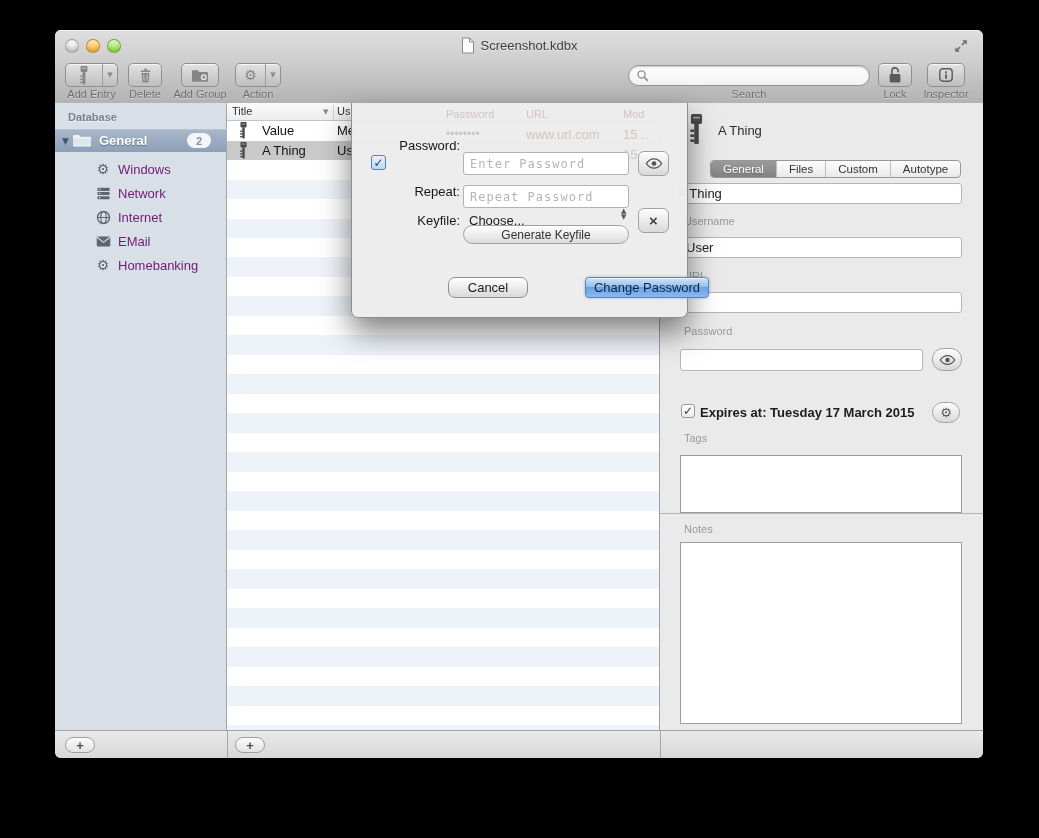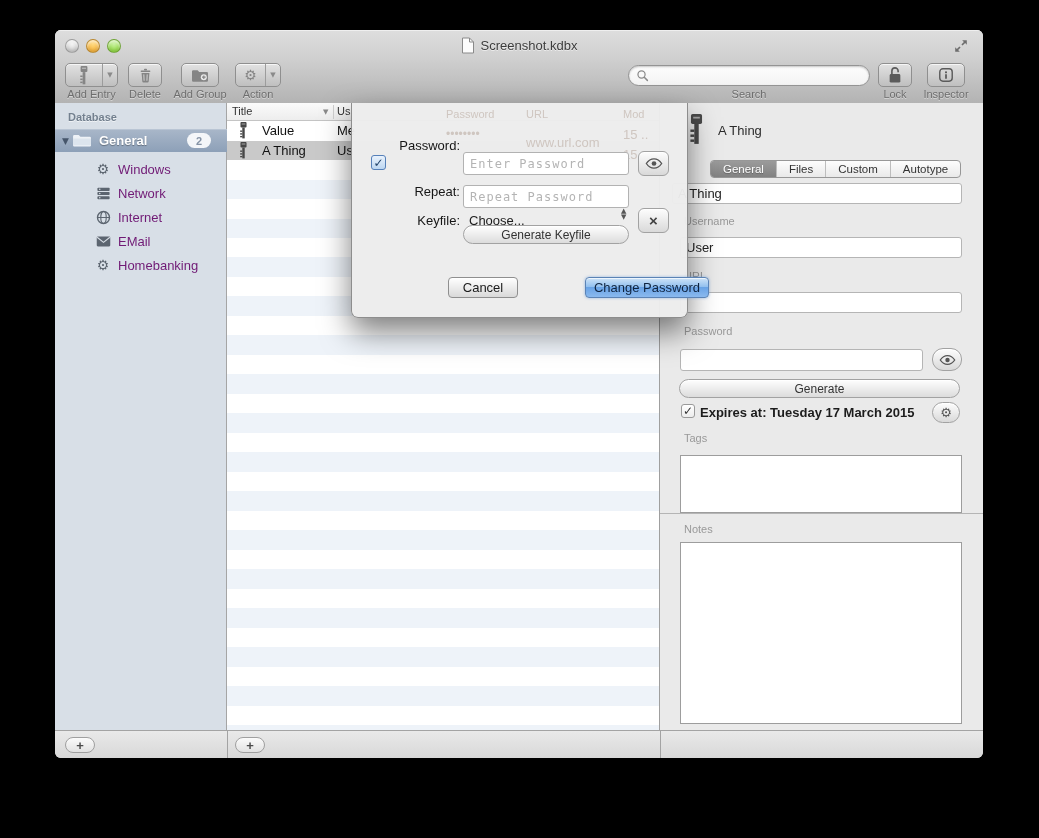--- a/index.html
+++ b/index.html
@@ -338,21 +338,20 @@
         <input class="ifield" style="left: 20px; top: 134px; width: 282px;" value="User">
         <div class="ilabel" style="left:24px;top:167px;">URL</div>
         <input class="ifield" style="left: 20px; top: 189px; width: 282px;" value="">
         <div class="ilabel" style="left:24px;top:222px;">Password</div>
         <input class="ifield" style="left: 20px; top: 246px; width: 243px; height: 22px;" value="">
         <div class="sqbtn" style="left:272px;top:245px;width:30px;height:23px;border-radius:11px;">
           <svg width="17" height="12" viewBox="0 0 20 14">
               <use href="#i-eye"></use>
             </svg>
         </div>
-        <div class="pillbtn" style="left:19px;top:276px;width:281px;height:19px;">Generate</div>
         <div class="chk" style="left:21px;top:301px;">✓</div>
         <div class="expires-label">Expires at: Tuesday 17 March 2015</div>
         <div class="sqbtn" style="left:272px;top:299px;width:28px;height:21px;border-radius:11px;">
           <span class="gearglyph" style="font-size:13px;">⚙</span>
         </div>
         <div class="ilabel" style="left:24px;top:329px;">Tags</div>
         <textarea class="iarea" style="top: 352px; height: 58px;"></textarea>
         <div class="insp-div"></div>
         <div class="ilabel" style="left:24px;top:420px;">Notes</div>
         <textarea class="iarea" style="top: 439px; height: 182px;"></textarea>
@@ -364,21 +363,21 @@
       <div class="bb-div" style="left:172px;"></div>
       <div class="plusbtn" style="left:180px;">+</div>
       <div class="bb-div" style="left:605px;"></div>
     </div>
 
     <div class="sheet">
       <span class="ghost" style="left:94px;top:5px;font-size:11px;">Password</span>
       <span class="ghost" style="left:174px;top:5px;font-size:11px;">URL</span>
       <span class="ghost" style="left:271px;top:5px;font-size:11px;">Mod</span>
       <span class="ghost" style="left:94px;top:24px;">••••••••</span>
-      <span class="ghost" style="left:174px;top:32px;font-size:13px;">www.url.com</span>
+      <span class="ghost" style="left:174px;top:24px;font-size:13px;">www.url.com</span>
       <span class="ghost" style="left:271px;top:24px;font-size:13px;">15 ..</span>
       <span class="ghost" style="left:271px;top:44px;font-size:13px;">15 ..</span>
 
       <div class="chk sheet-chk">✓</div>
       <div class="sheet-label" style="top:35px;">Password:</div>
       <input class="sheet-input" style="top: 49px;" type="text" placeholder="Enter Password">
       <div class="sqbtn" style="left:286px;top:48px;width:31px;height:25px;">
         <svg width="18" height="13" viewBox="0 0 20 14">
             <use href="#i-eye"></use>
           </svg>
@@ -392,18 +391,18 @@
       <div class="stepper">
           <span>▲</span>
           <span>▼</span>
         </div>
       <div class="sqbtn" style="left:286px;top:105px;width:31px;height:25px;font-size:15px;font-weight:bold;color:#444;">
         <span>×</span>
       </div>
 
       <div class="pillbtn" style="left:111px;top:122px;width:166px;height:19px;">Generate Keyfile</div>
 
-      <div class="aquabtn" style="left:96px;top:174px;width:70px;">Cancel</div>
+      <div class="aquabtn" style="left:96px;top:174px;width:80px;border-radius:7px;">Cancel</div>
       <div class="aquabtn blue" style="left:186px;top:174px;width:124px;">Change Password</div>
     </div>
 
   </div>
 </div>
 
 </body></html>

